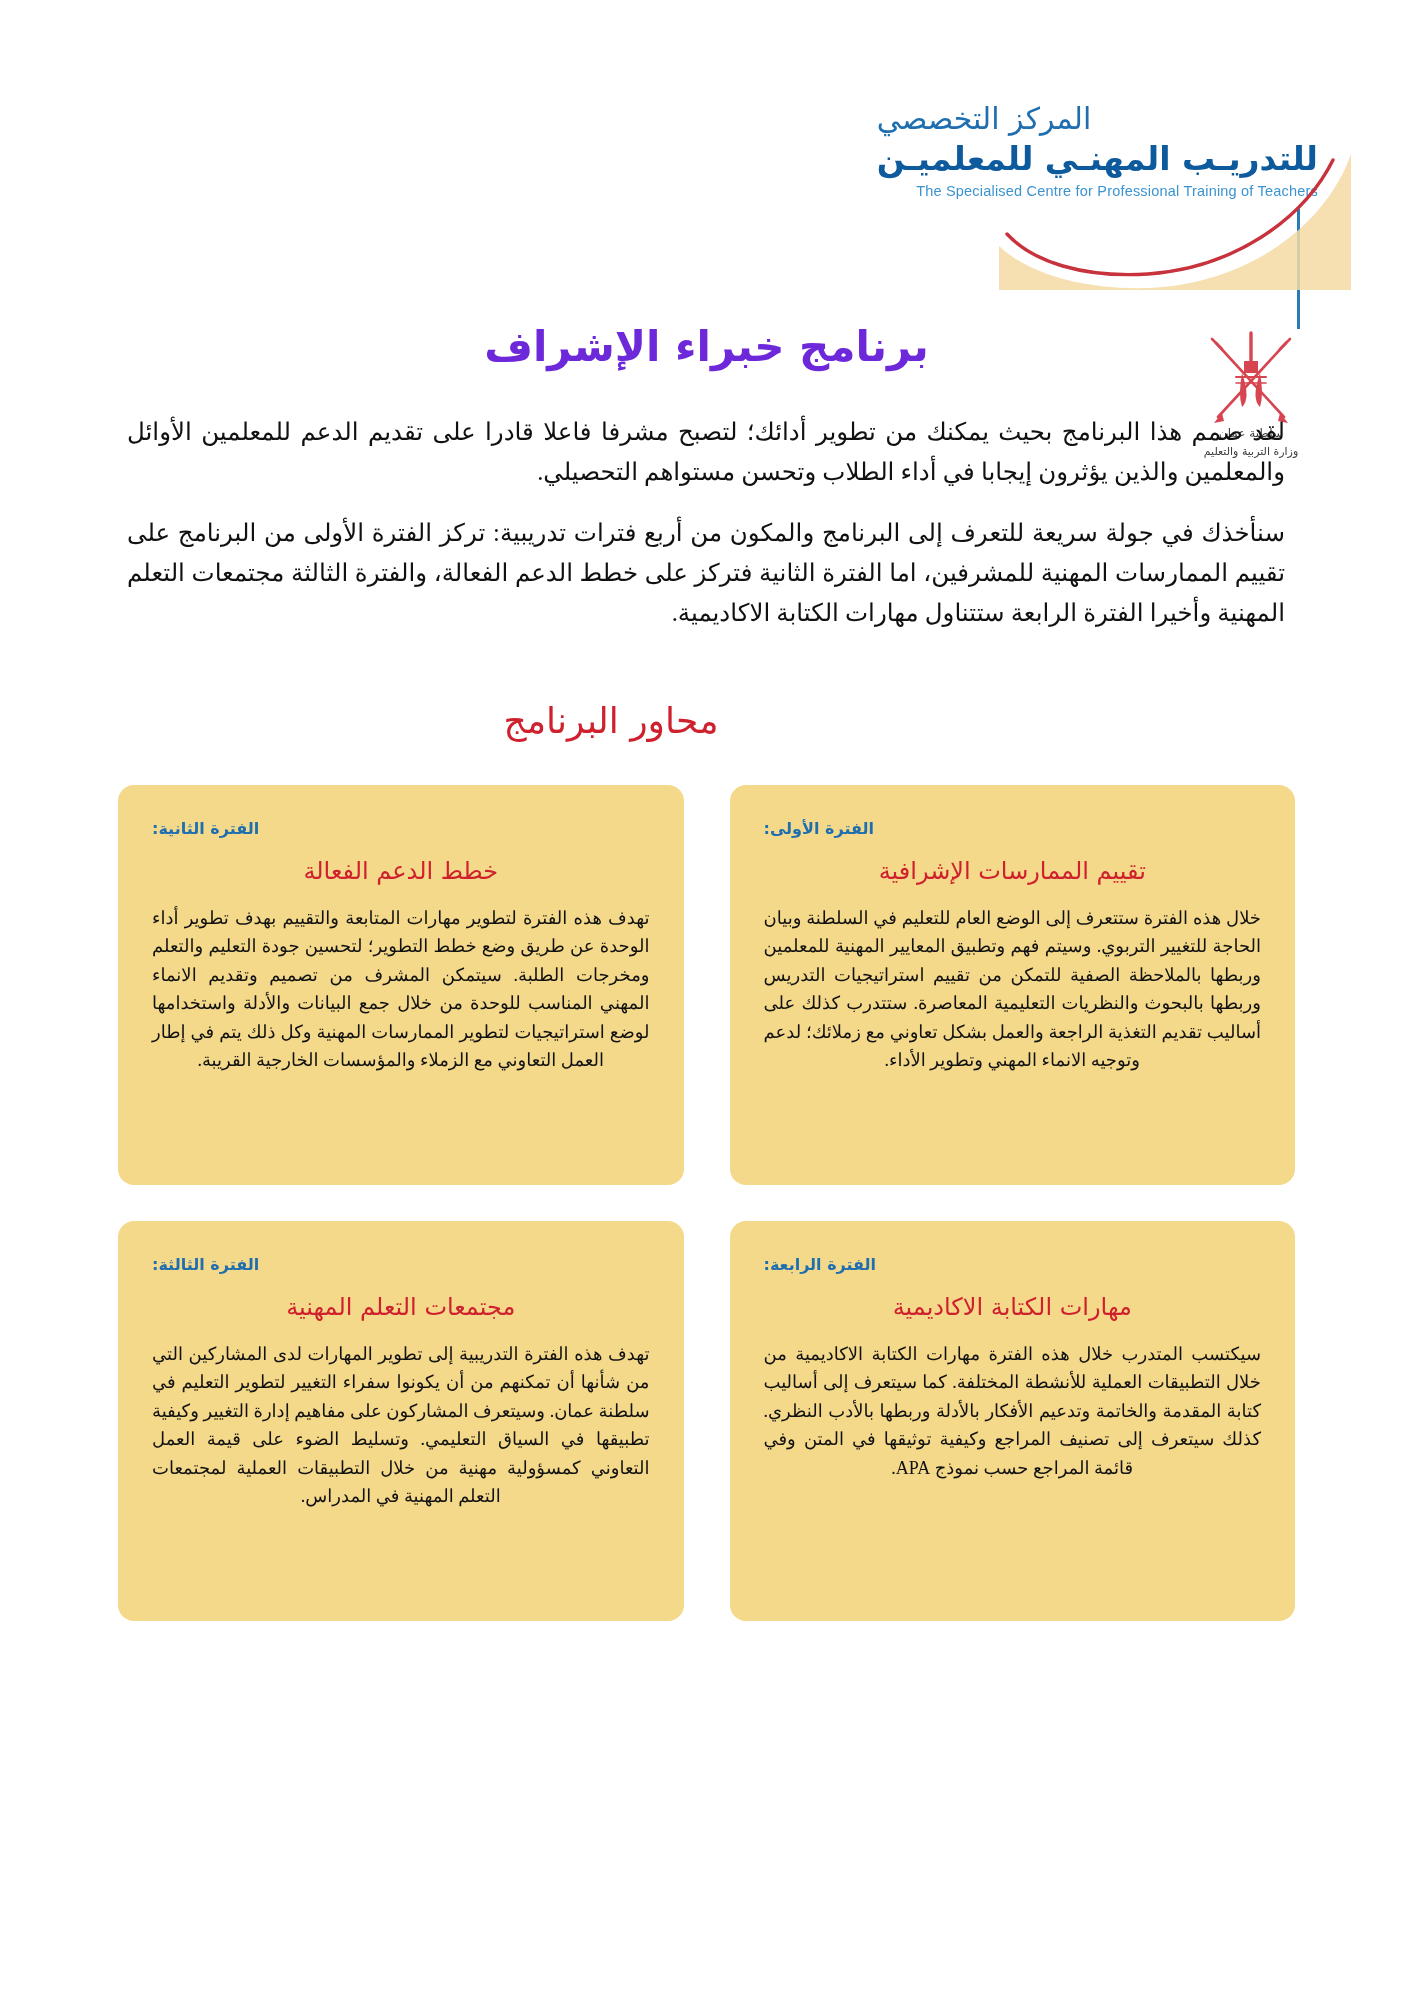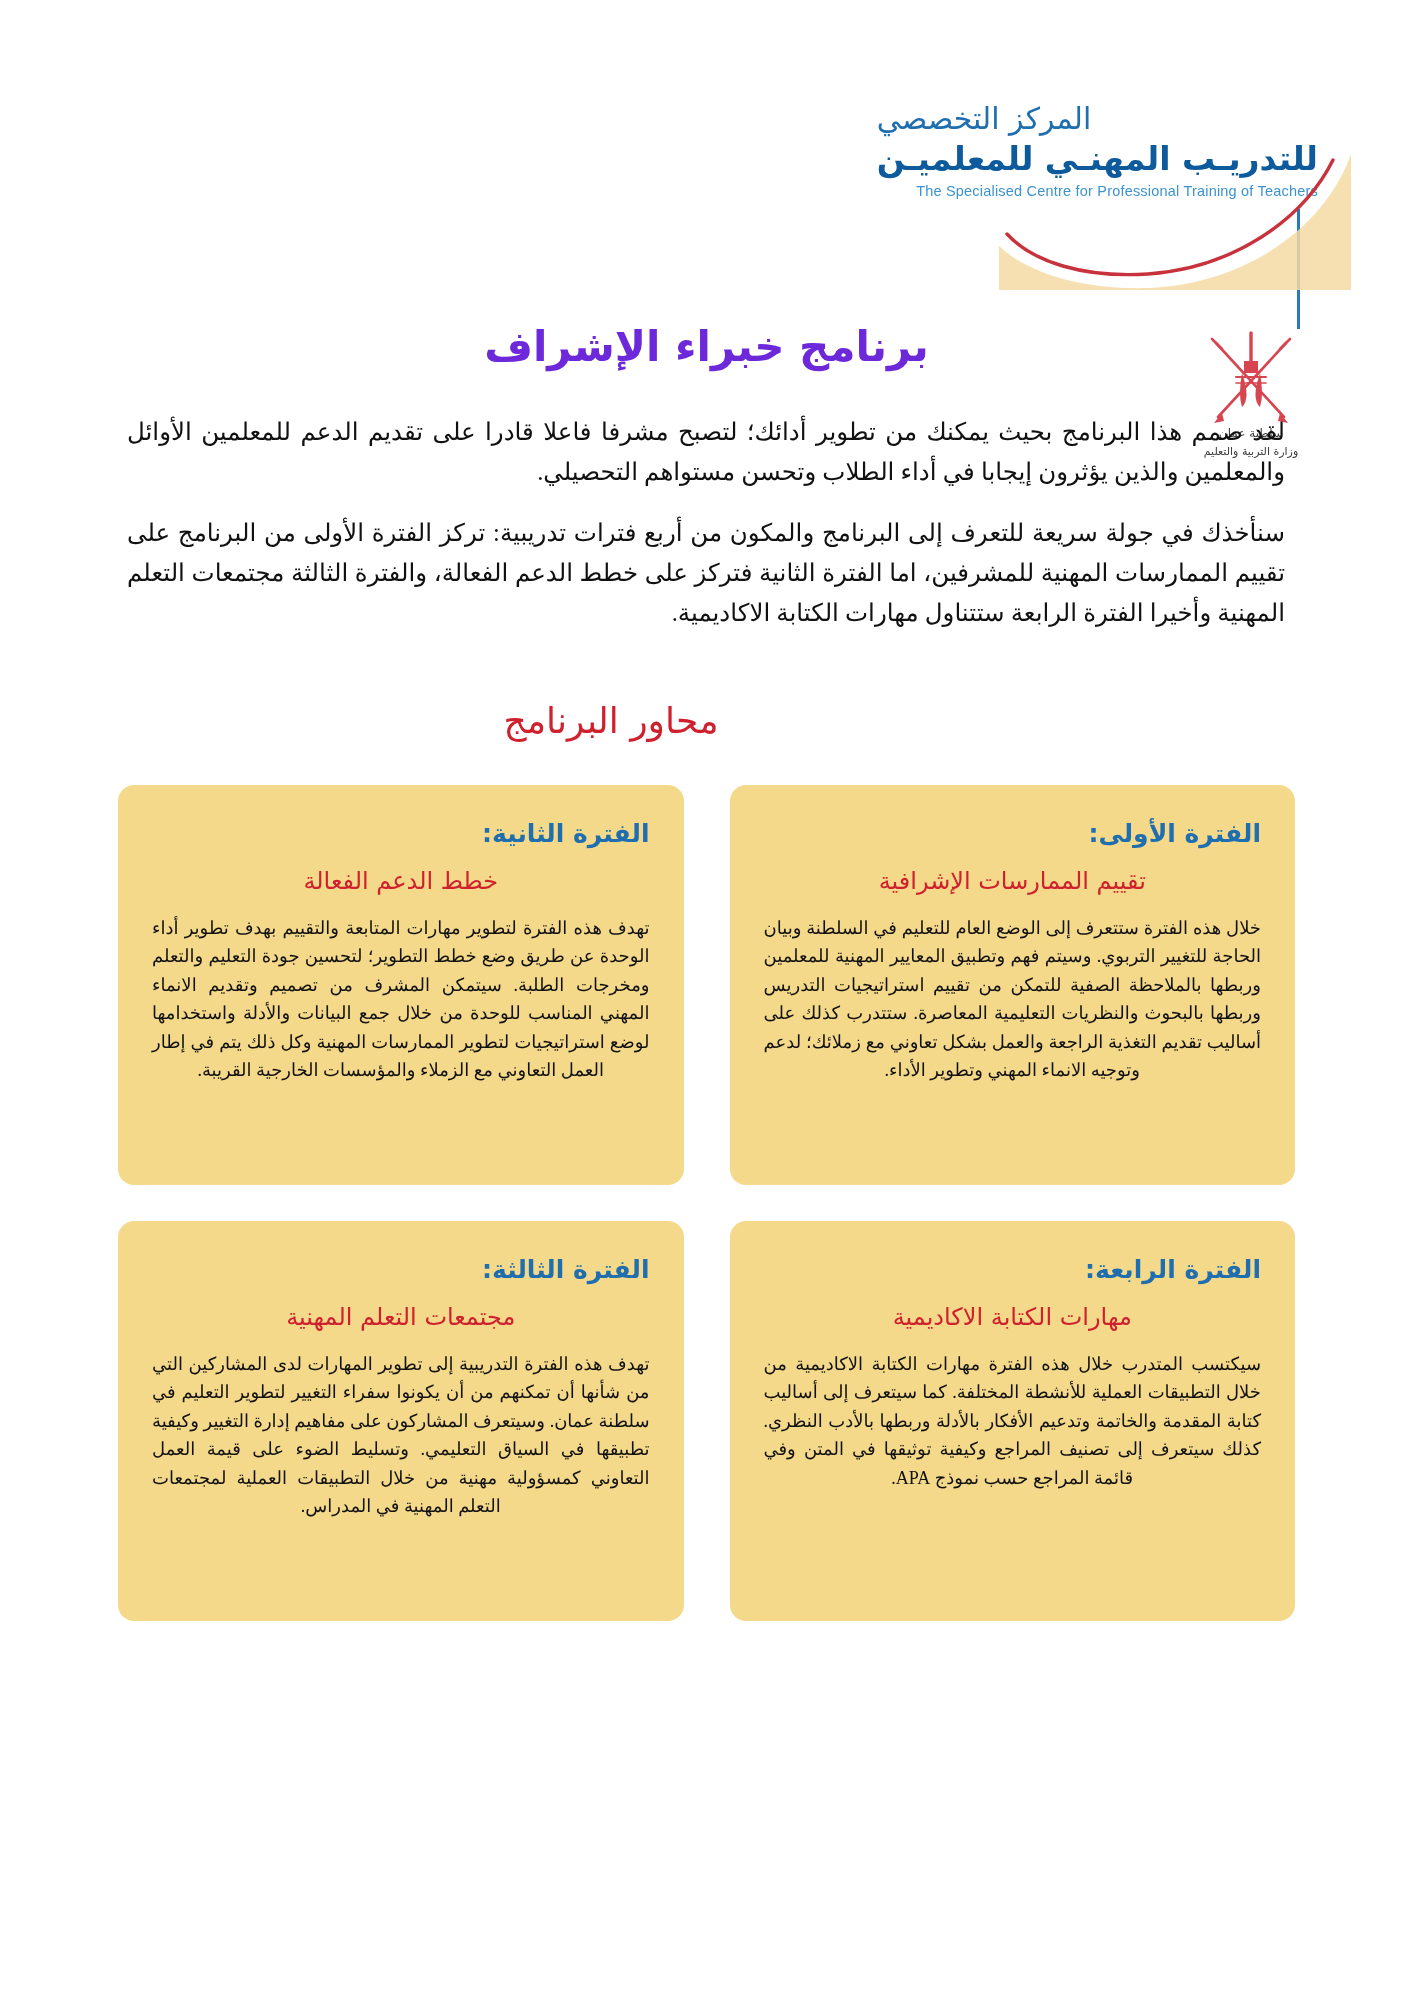--- a/index.html
+++ b/index.html
@@ -153,24 +153,24 @@
   .card {
     background: #f5d98a;
     border-radius: 16px;
     padding: 34px 34px 30px 34px;
     box-sizing: border-box;
     min-height: 400px;
     direction: rtl;
   }
   .card-eyebrow {
     font-family: "DejaVu Sans", sans-serif;
-    font-size: 25px;
+    font-size: 16px;
     font-weight: bold;
     color: #1f6fb0;
-    text-align: right;
+    text-align: left;
     margin-bottom: 18px;
     letter-spacing: 0px;
   }
   .card-title {
     font-family: "DejaVu Sans", sans-serif;
     font-size: 24px;
     color: #cf202e;
     text-align: center;
     margin-bottom: 18px;
     line-height: 1.25;

